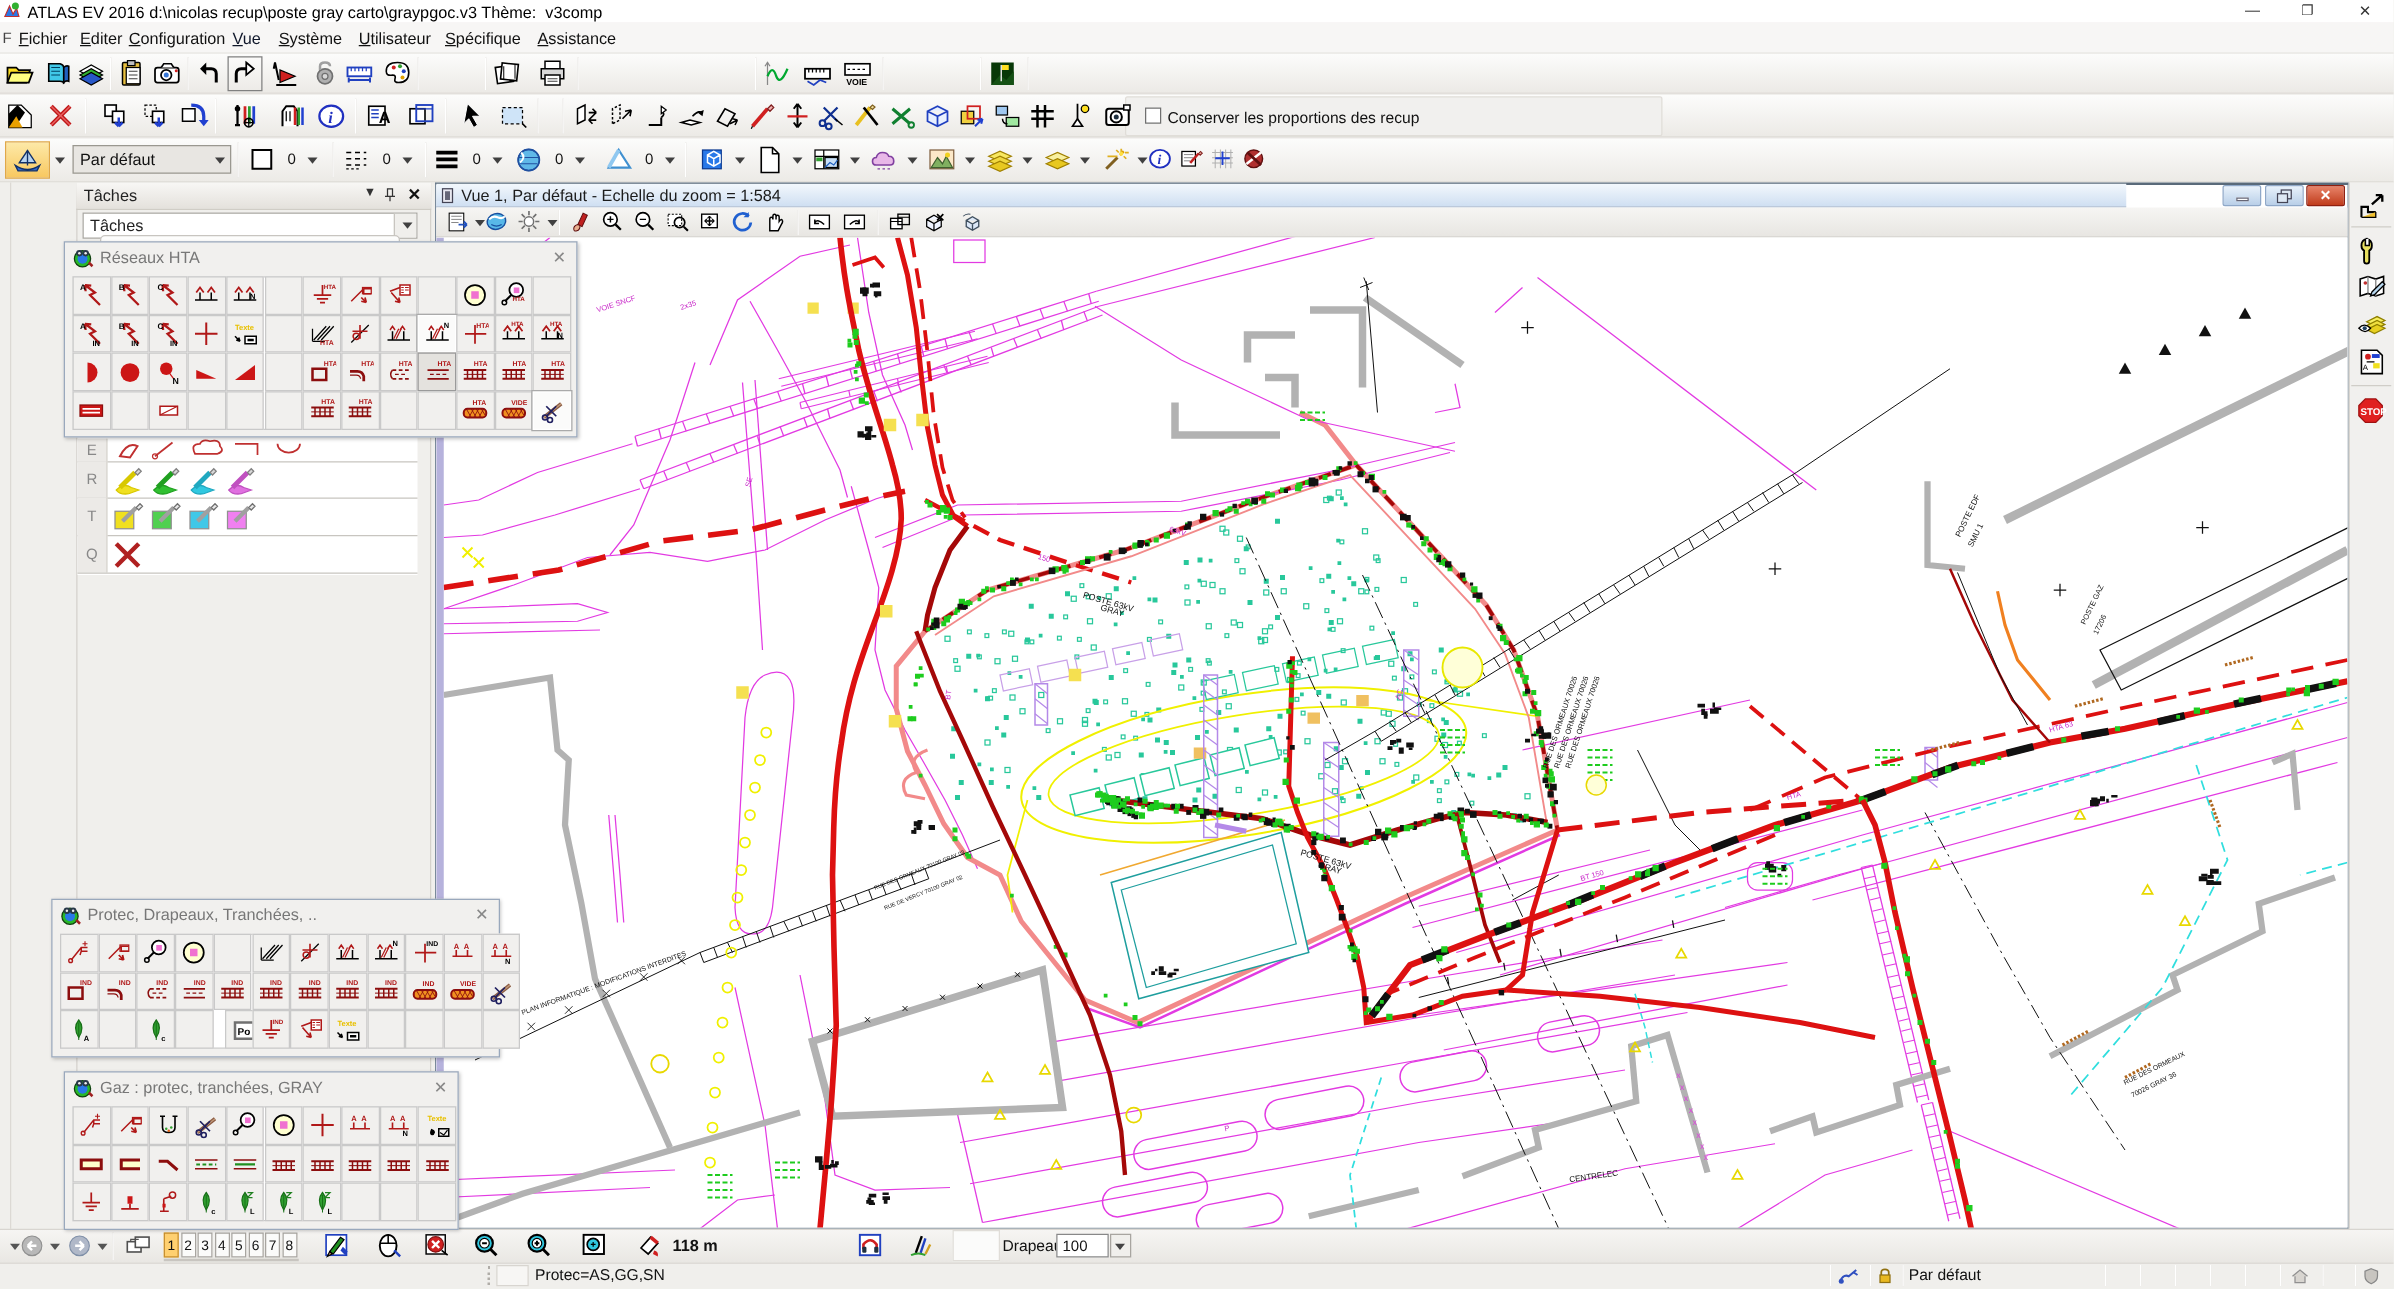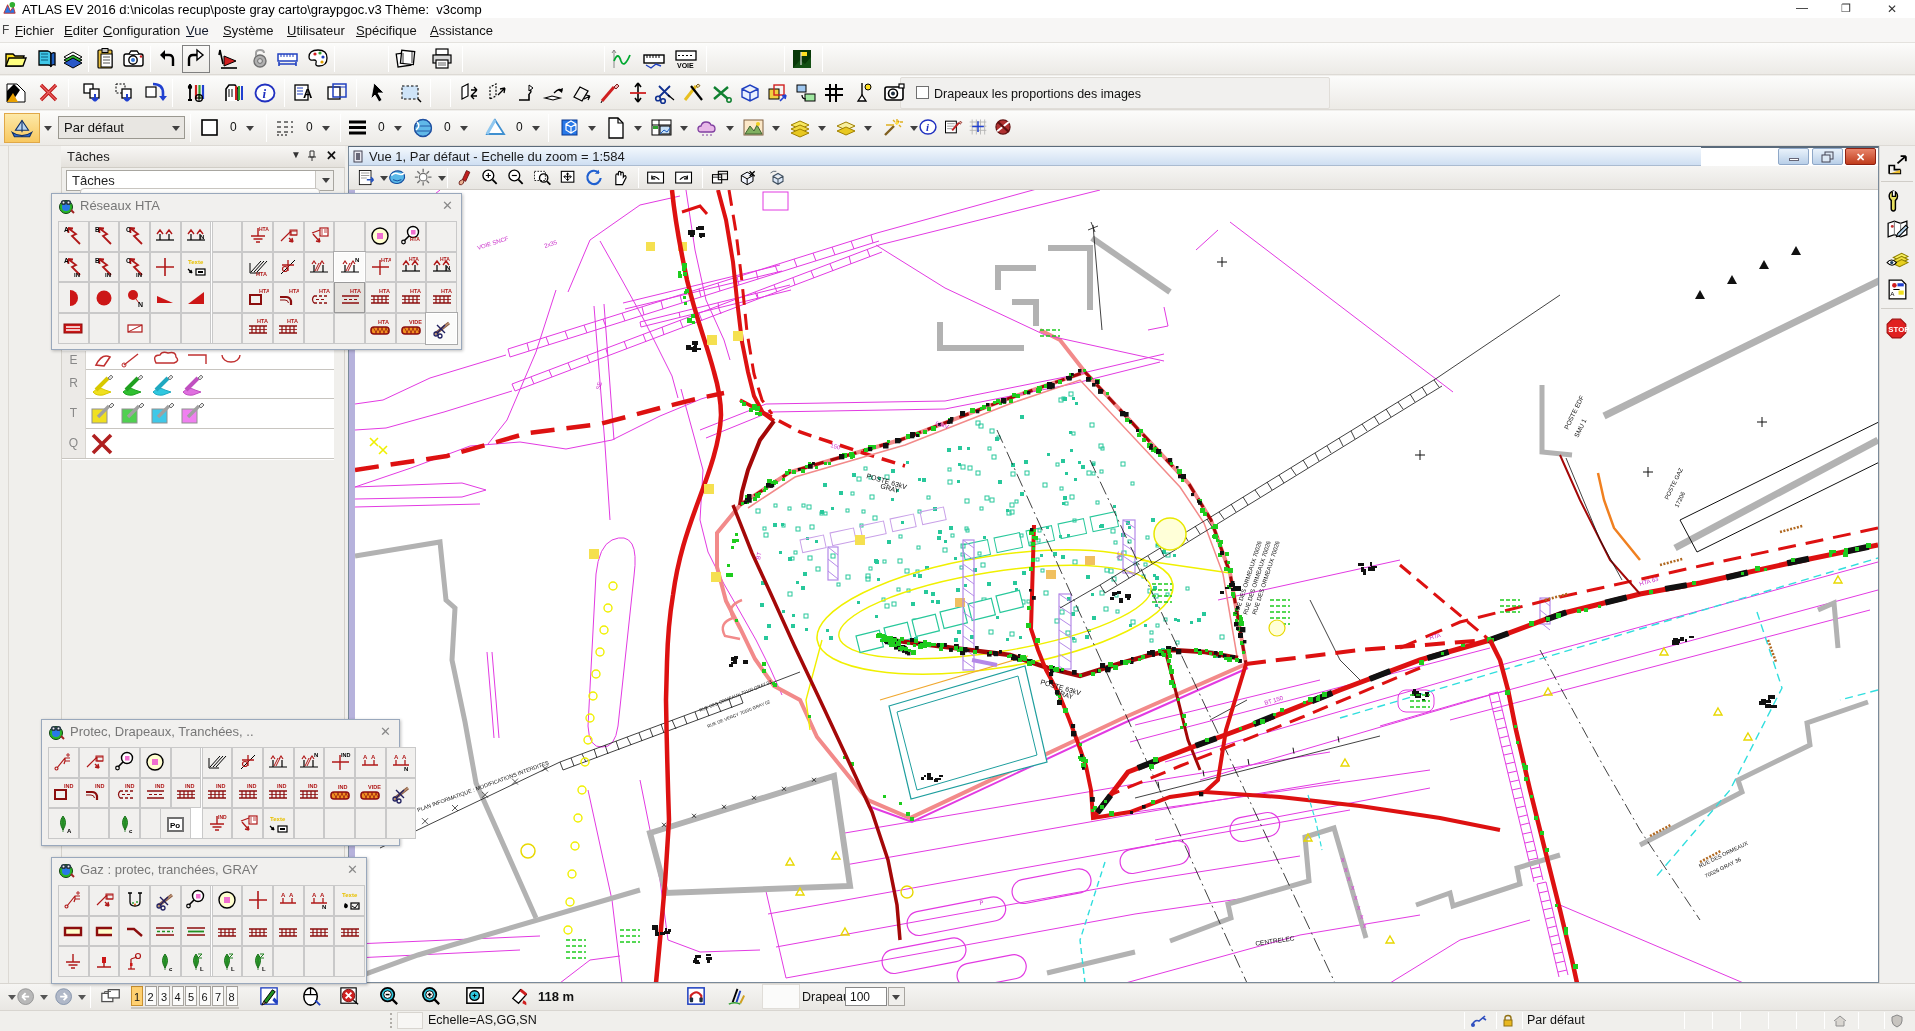--- a/index.html
+++ b/index.html
@@ -357,21 +357,21 @@
     <svg width="24" height="24" viewBox="0 0 24 24" style="display:block;margin:auto">
       <path d="M12,2 v12" stroke="#000" stroke-width="1.4"></path>
       <path d="M12,14 l-4,6 h8z" fill="#fff" stroke="#000" stroke-width="1.3"></path>
       <circle cx="18" cy="6" r="3" fill="#ffe020" stroke="#000"></circle>
       <path d="M12,21 h0" stroke="#000"></path>
     </svg>
   </div>
 <div style="position:absolute;left:900px;top:79px;width:1px;height:28px;background:#cdc9c3;border-right:1px solid #fff"></div>
 <div style="position:absolute;left:900px;top:77px;width:430px;height:32px;background:#f1f0ee;border:1px solid #e0ddd8;border-radius:2px"></div>
 <div style="position:absolute;left:916px;top:86px;width:13px;height:13px;background:#fff;border:1px solid #707070"></div>
-<span style="position:absolute;left:934px;top:87px;font-size:12.5px;color:#111">Drapeaux les proportions des images</span>
+<span style="position:absolute;left:934px;top:87px;font-size:12.5px;color:#111">Conserver les proportions des recup</span>
 <div class="tbtn" style="left:880px;top:78px;width:30px;height:30px;">
     <svg width="24" height="24" viewBox="0 0 24 24" style="display:block;margin:auto">
       <rect x="2" y="6" width="18" height="13" rx="2" fill="#fff" stroke="#000" stroke-width="1.6"></rect>
       <circle cx="10" cy="12.5" r="4.5" fill="#fff" stroke="#000" stroke-width="1.6"></circle>
       <circle cx="10" cy="12.5" r="2" fill="#203040"></circle>
       <rect x="16" y="3" width="5" height="4" fill="#fff" stroke="#000" stroke-width="1.2"></rect>
     </svg>
   </div>
 <div class="tbtn" style="left:4px;top:113px;width:36px;height:30px;background:linear-gradient(#fde9a8,#f8c860);border:1px solid #e0a848">
     <svg width="26" height="26" viewBox="0 0 24 24" style="display:block;margin:auto">
@@ -2203,21 +2203,21 @@
 <div style="position:absolute;left:762px;top:984px;width:38px;height:25px;background:#fbfbfa;border:1px solid #e0ddd8"></div>
 <span style="position:absolute;left:802px;top:990px;font-size:12.5px;color:#111">Drapeaux</span>
 <div style="position:absolute;left:845px;top:987px;width:42px;height:19px;background:#fff;border:1px solid #888">
     <span style="position:absolute;left:4px;top:2px;font-size:12px;color:#111">100</span>
   </div>
 <div style="position:absolute;left:888px;top:987px;width:17px;height:19px;background:#f0efec;border:1px solid #a8a5a0"></div>
 <div style="position:absolute;left:892px;top:995px;width:0;height:0;border-left:4px solid transparent;border-right:4px solid transparent;border-top:5px solid #444"></div>
 <div style="position:absolute;left:0;top:1010px;width:1915px;height:21px;background:#f0efec;border-top:1px solid #d8d5d0"></div>
 <div style="position:absolute;left:390px;top:1013px;width:3px;height:15px;border-left:2px dotted #b0ada8"></div>
 <div style="position:absolute;left:397px;top:1012px;width:26px;height:17px;background:#f7f6f4;border:1px solid #d8d5d0"></div>
-<span style="position:absolute;left:428px;top:1013px;font-size:12.5px;color:#111">Echelle=AS,GG,SN</span>
+<span style="position:absolute;left:428px;top:1013px;font-size:12.5px;color:#111">Protec=AS,GG,SN</span>
 <div style="position:absolute;left:1464px;top:1012px;width:1px;height:17px;background:#d8d5d0;border-right:1px solid #fff"></div>
 <div style="position:absolute;left:1496px;top:1012px;width:1px;height:17px;background:#d8d5d0;border-right:1px solid #fff"></div>
 <div style="position:absolute;left:1522px;top:1012px;width:1px;height:17px;background:#d8d5d0;border-right:1px solid #fff"></div>
 <div style="position:absolute;left:1684px;top:1012px;width:1px;height:17px;background:#d8d5d0;border-right:1px solid #fff"></div>
 <div style="position:absolute;left:1712px;top:1012px;width:1px;height:17px;background:#d8d5d0;border-right:1px solid #fff"></div>
 <div style="position:absolute;left:1740px;top:1012px;width:1px;height:17px;background:#d8d5d0;border-right:1px solid #fff"></div>
 <div style="position:absolute;left:1768px;top:1012px;width:1px;height:17px;background:#d8d5d0;border-right:1px solid #fff"></div>
 <div style="position:absolute;left:1796px;top:1012px;width:1px;height:17px;background:#d8d5d0;border-right:1px solid #fff"></div>
 <div style="position:absolute;left:1824px;top:1012px;width:1px;height:17px;background:#d8d5d0;border-right:1px solid #fff"></div>
 <div style="position:absolute;left:1858px;top:1012px;width:1px;height:17px;background:#d8d5d0;border-right:1px solid #fff"></div>
@@ -2740,21 +2740,21 @@
     </div>
     <div class="cell" style="left:36.7px;top:88.4px;width:30.7px;height:30.7px"></div>
     <div class="cell" style="left:67.4px;top:88.4px;width:30.7px;height:30.7px">
       <svg width="22" height="22" viewBox="0 0 22 22" style="display:block;margin:auto">
         <path d="M11,3 q5,6 0,14 q-5,-8 0,-14z" fill="#30a030" stroke="#187018" stroke-width="1"></path>
         <path d="M11,5 v14" stroke="#187018" stroke-width="0.8"></path>
         <text x="15" y="20" font-size="6" font-weight="bold" fill="#000" font-family="Liberation Sans">c</text>
       </svg>
     </div>
     <div class="cell" style="left:98.1px;top:88.4px;width:30.7px;height:30.7px"></div>
-    <div class="cell" style="left:118px;top:88.4px;width:30.7px;height:30.7px">
+    <div class="cell" style="left:138px;top:88.4px;width:30.7px;height:30.7px">
       <svg width="22" height="22" viewBox="0 0 22 22" style="display:block;margin:auto">
         <rect x="4" y="5" width="15" height="13" fill="#fff" stroke="#707070" stroke-width="2"></rect>
         <text x="6" y="15" font-size="8" font-weight="bold" fill="#000" font-family="Liberation Sans">Po</text>
       </svg>
     </div>
     <div class="cell" style="left:159.5px;top:88.4px;width:30.7px;height:30.7px">
       <svg width="22" height="22" viewBox="0 0 22 22" style="display:block;margin:auto">
         <path d="M11,3 V11 M4,11 h14 M6.5,14 h9 M9,17 h4" stroke="#b01818" stroke-width="1.4"></path>
         <text x="12" y="6" font-size="5" font-weight="bold" fill="#b01818" font-family="Liberation Sans">IND</text>
       </svg>

